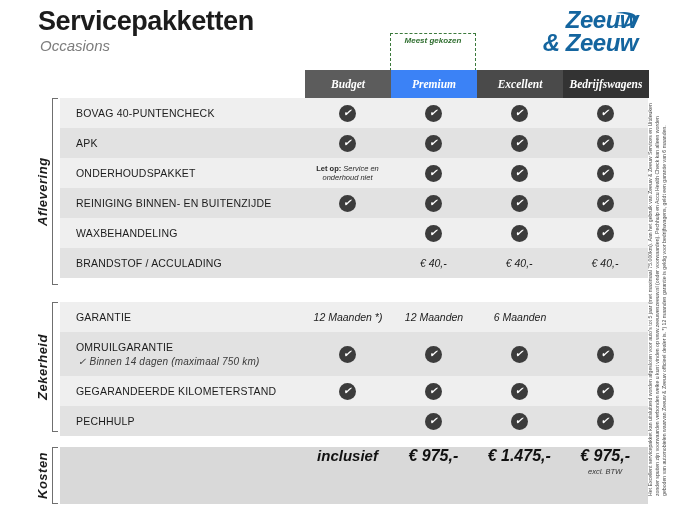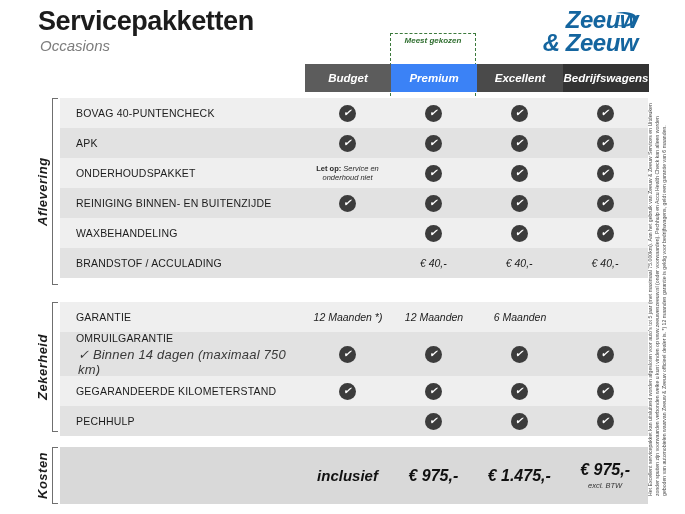--- a/index.html
+++ b/index.html
@@ -52,23 +52,24 @@
   }
   .logo .swoosh {
     position: absolute;
     right: -2px; top: 2px;
     width: 26px; height: 22px;
   }
 
   
   .colheads {
     position: absolute;
-    left: 305px; top: 64px;
+    left: 305px; top: 70px;
     width: 345px; height: 28px;
     display: flex;
+    font-family: Liberation Serif, serif;
   }
   .colhead {
     width: 86px;
     height: 28px;
     display: flex;
     align-items: center;
     justify-content: center;
     color: #ffffff;
     font-size: 11.5px;
     font-style: italic;
@@ -161,21 +162,21 @@
   .note i { font-style: italic; margin-top: 24px; }
 
   
   .row.tall { height: 44px; }
   .row.tall .label {
     flex-direction: column;
     align-items: flex-start;
     justify-content: center;
   }
   .row.tall .label .line2 {
-    font-size: 13px;
+    font-size: 10px;
     font-style: italic;
     color: #3a3a3a;
     margin-top: 3px;
     margin-left: 2px;
   }
 
   
   .gap { height: 14px; background: #ffffff; }
 
   .sidelabel {
@@ -211,21 +212,21 @@
     display: flex;
     align-items: center;
   }
   .kosten .klabel { width: 245px; }
   .kcell {
     width: 86px;
     height: 57px;
     display: flex;
     flex-direction: column;
     align-items: center;
-    justify-content: center;
+    justify-content: flex-start;
   }
   .kcell .amt {
     font-size: 16px;
     font-weight: bold;
     font-style: italic;
     color: #111;
     white-space: nowrap;
   }
   .kcell.wide .amt { font-size: 16px; }
   .kcell .btw {

